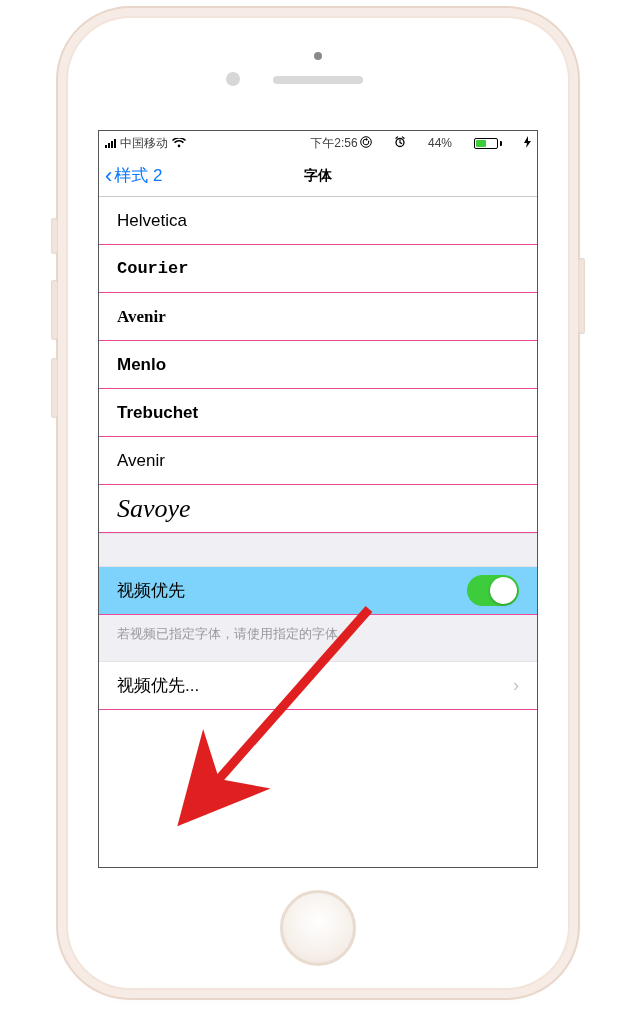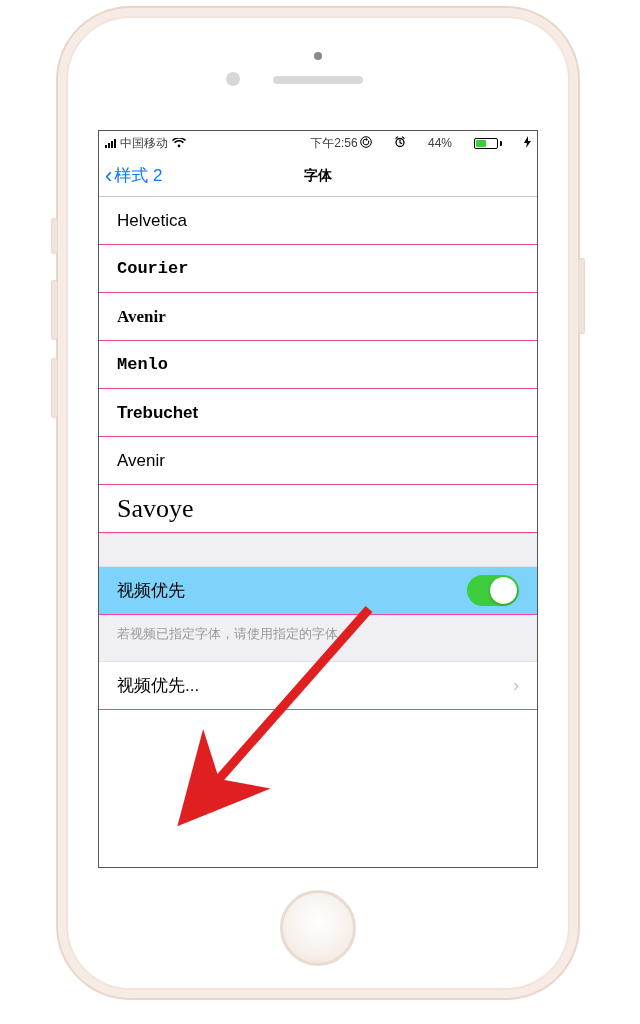--- a/index.html
+++ b/index.html
@@ -74,24 +74,24 @@
 
   
   .list { background:#fff; }
   .row { height: 48px; display:flex; align-items:center; padding: 0 18px; border-bottom: 1px solid #ec4899; font-size:17px; color:#000; cursor:pointer; }
   .row .label { flex:1; }
   .row .chev-right { color:#c5c5c7; font-size:18px; }
 
   .font-helvetica  { font-family: "Helvetica Neue", Helvetica, Arial, sans-serif; }
   .font-courier    { font-family: "Courier New", Courier, monospace; font-weight:700; }
   .font-iowan      { font-family: Georgia, "Times New Roman", serif; font-weight:600; }
-  .font-menlo      { font-family: Liberation Mono, monospace; font-weight:700; }
+  .font-menlo      { font-family: Liberation Sans, sans-serif; font-weight:700; }
   .font-trebuchet  { font-family: "Trebuchet MS", sans-serif; font-weight:700; }
   .font-avenir     { font-family: Avenir, "Helvetica Neue", sans-serif; }
-  .font-savoye     { font-family: "Brush Script MT","Snell Roundhand",cursive; font-size:26px; }
+  .font-savoye     { font-family: "Brush Script MT","Snell Roundhand",cursive; font-size:26px; font-style:italic; }
   .font-copperplate{ font-family: Copperplate, "Copperplate Gothic", serif; font-variant: small-caps; letter-spacing:.5px; font-weight:700; font-size:15px; }
 
   .section-gap { height: 34px; background:#efeff4; border-top:1px solid #e3e3e7; border-bottom:1px solid #e3e3e7; }
   .footer-note { background:#efeff4; color:#9a9a9e; font-size:13px; padding:10px 18px 18px; border-bottom:1px solid #e3e3e7; }
 
   
   .switch { width: 52px; height: 31px; background:#3ccc3c; border-radius:16px; position:relative; flex:0 0 auto; }
   .switch .knob { position:absolute; right:2px; top:2px; width:27px; height:27px; background:#fff; border-radius:50%; box-shadow:0 1px 3px rgba(0,0,0,.3); }
 
   

